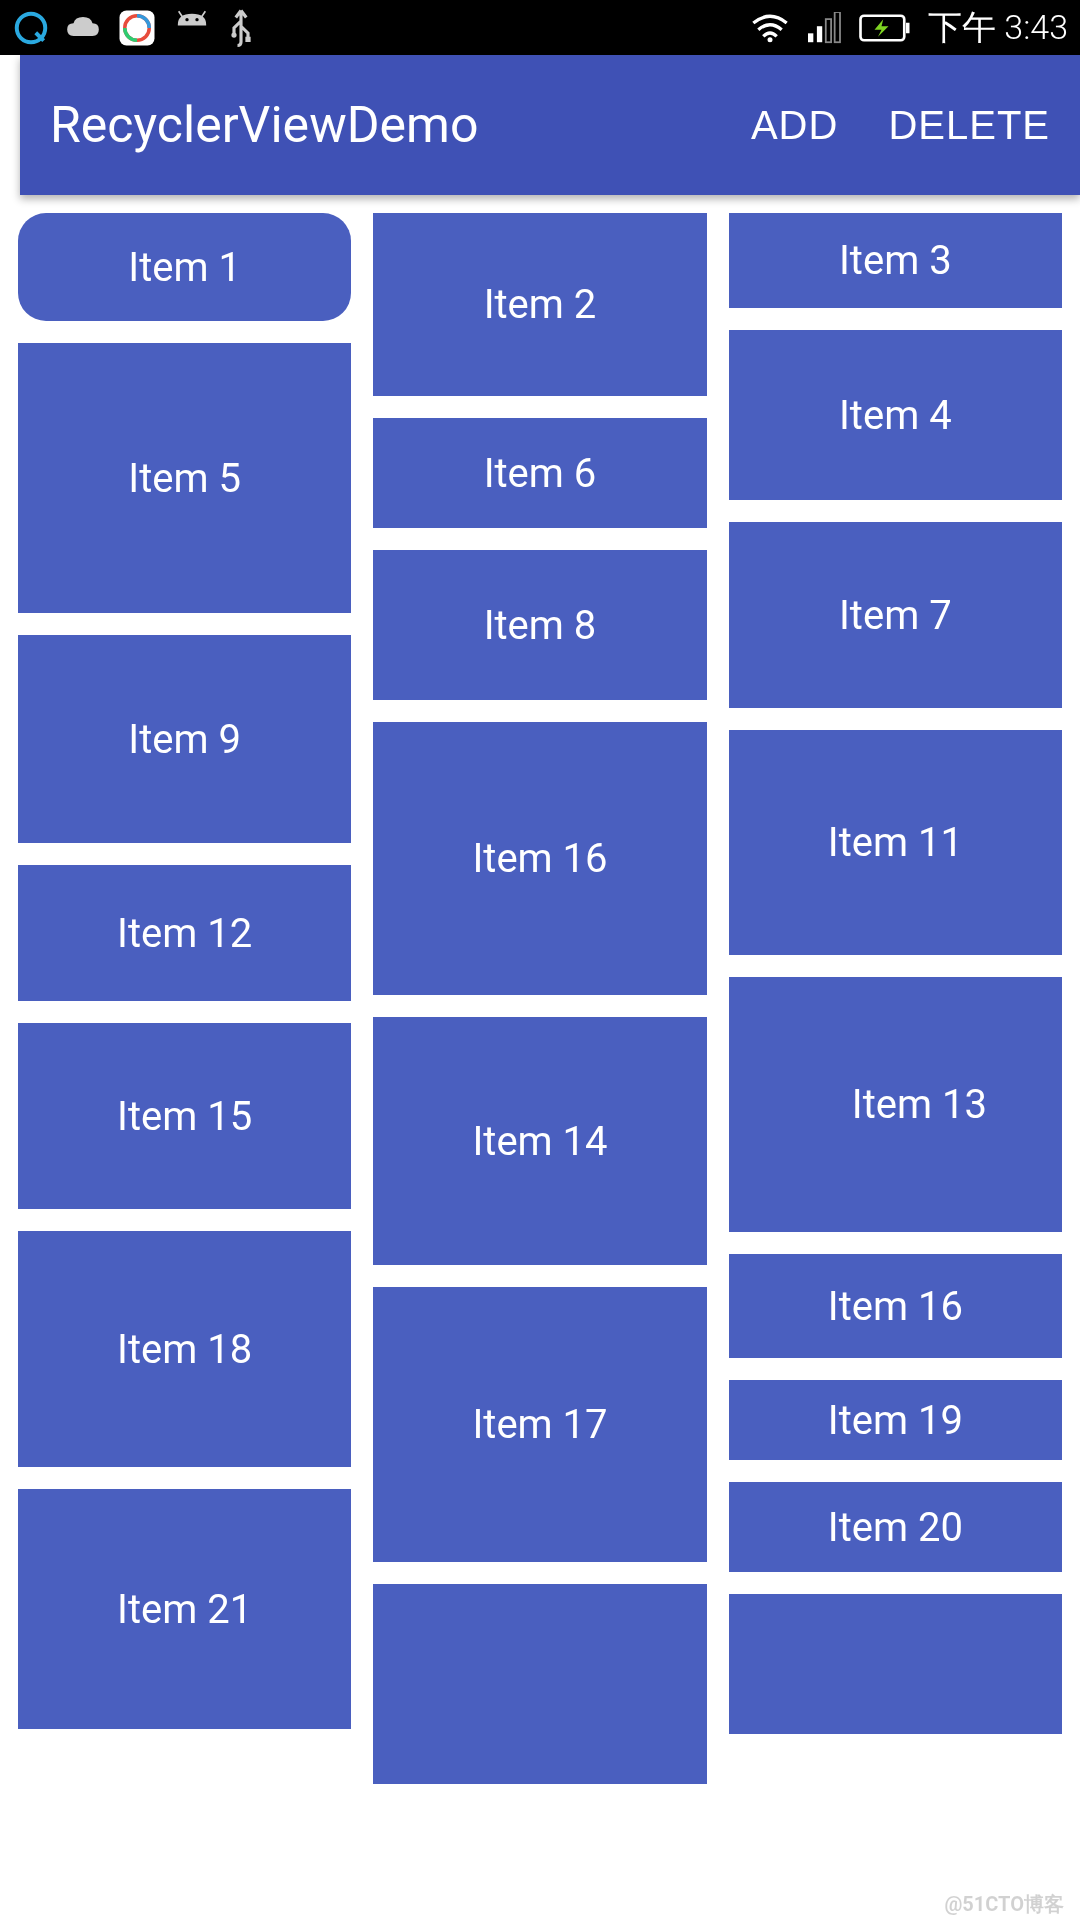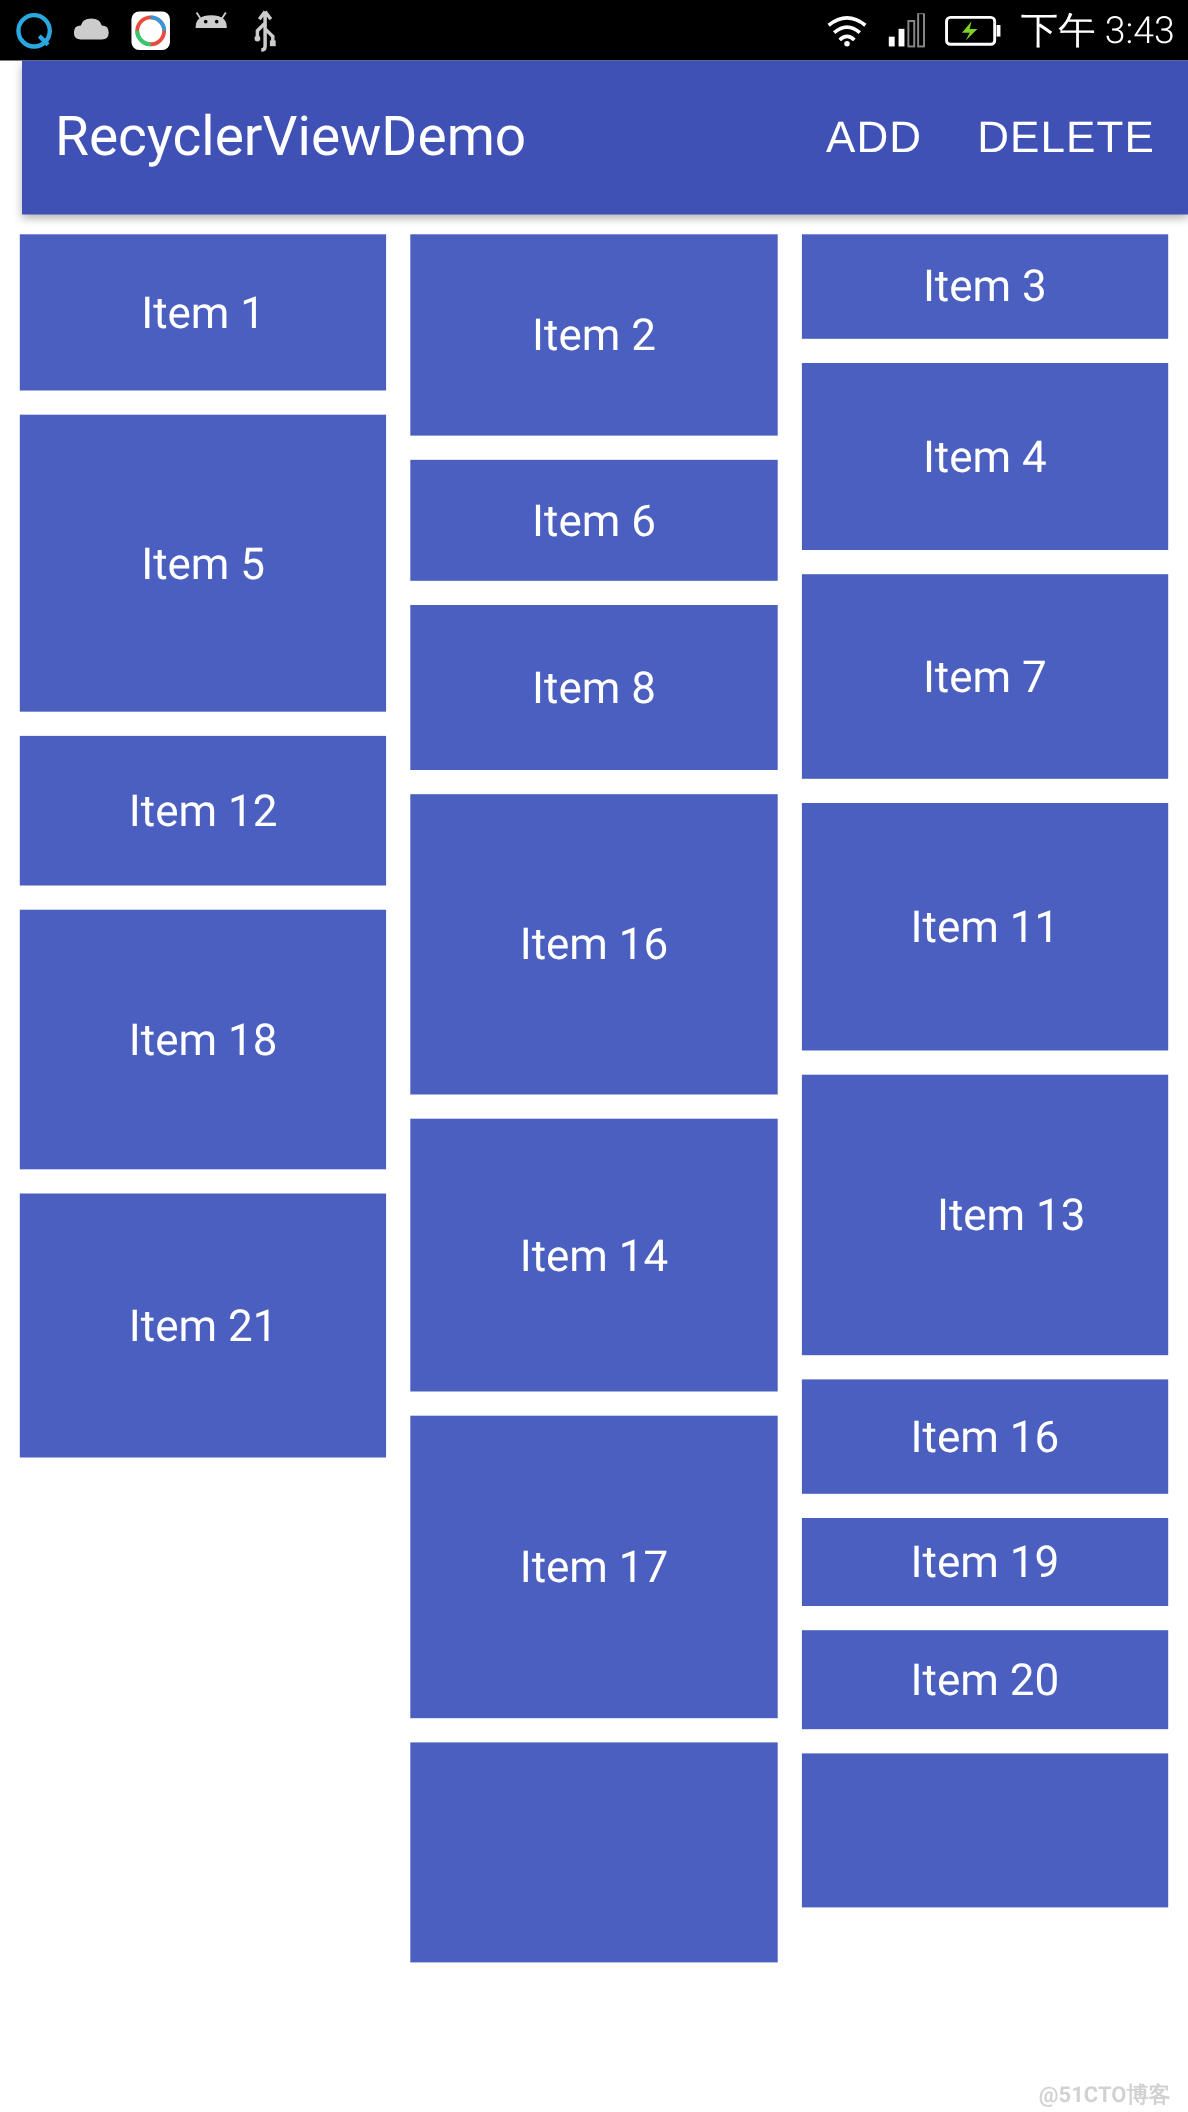--- a/index.html
+++ b/index.html
@@ -171,23 +171,25 @@
 <div class="app-bar">
   <div class="app-title">RecyclerViewDemo</div>
   <div class="app-actions">
     <button class="action-btn">ADD</button>
     <button class="action-btn">DELETE</button>
   </div>
 </div>
 
 <div class="grid-container">
   <div class="col">
-      <div class="item" style="height: 142px;">Item 1</div>
+      <div class="item" style="height: 108px; border-radius: 28px;">Item 1</div>
       <div class="item" style="height: 270px;">Item 5</div>
+      <div class="item" style="height: 208px;">Item 9</div>
       <div class="item" style="height: 136px;">Item 12</div>
+      <div class="item" style="height: 186px;">Item 15</div>
       <div class="item" style="height: 236px;">Item 18</div>
       <div class="item" style="height: 240px;">Item 21</div>
     </div>
   <div class="col">
       <div class="item" style="height: 183px;">Item 2</div>
       <div class="item" style="height: 110px;">Item 6</div>
       <div class="item" style="height: 150px;">Item 8</div>
       <div class="item" style="height: 273px;">Item 16</div>
       <div class="item" style="height: 248px;">Item 14</div>
       <div class="item" style="height: 275px;">Item 17</div>

